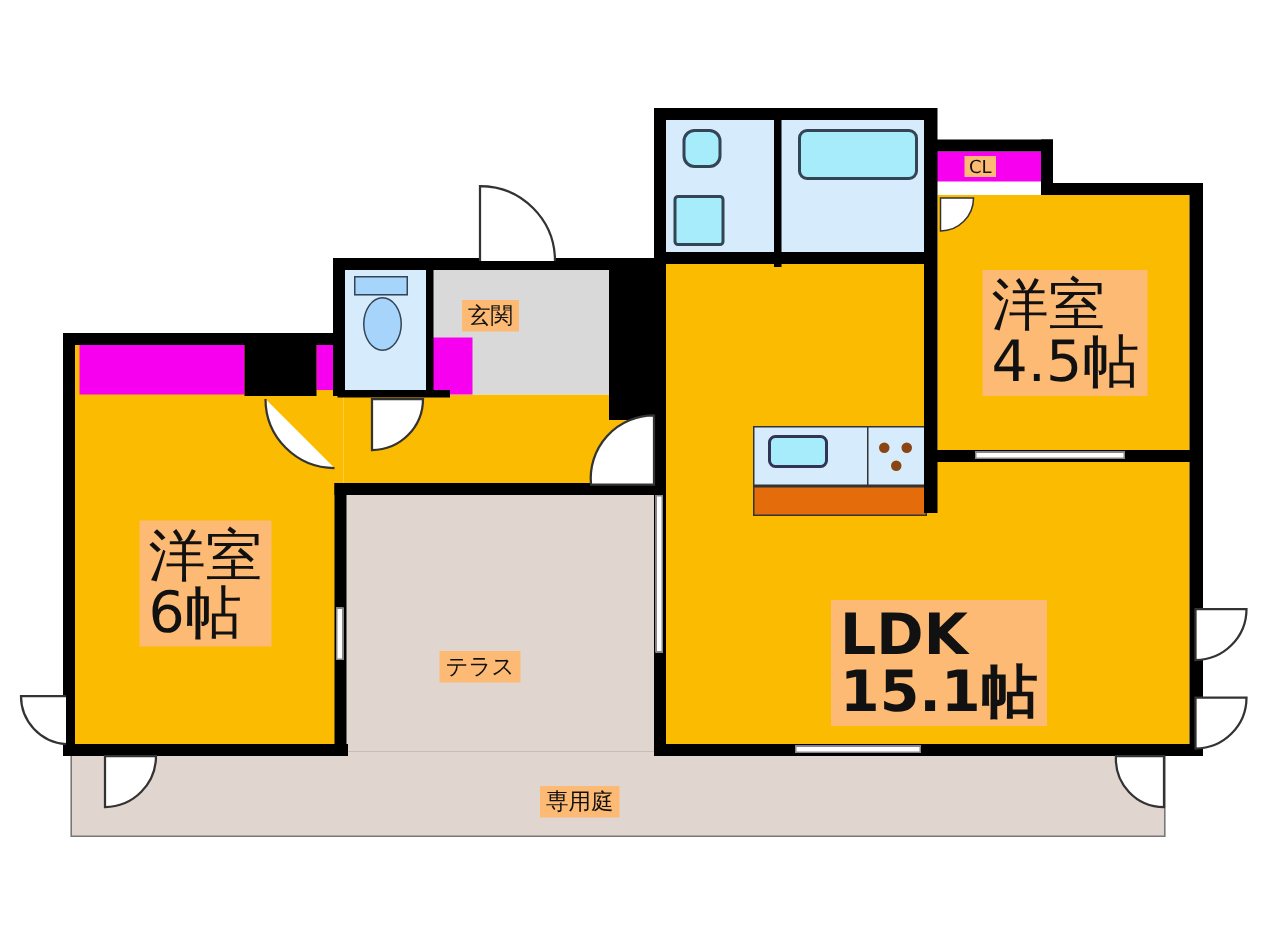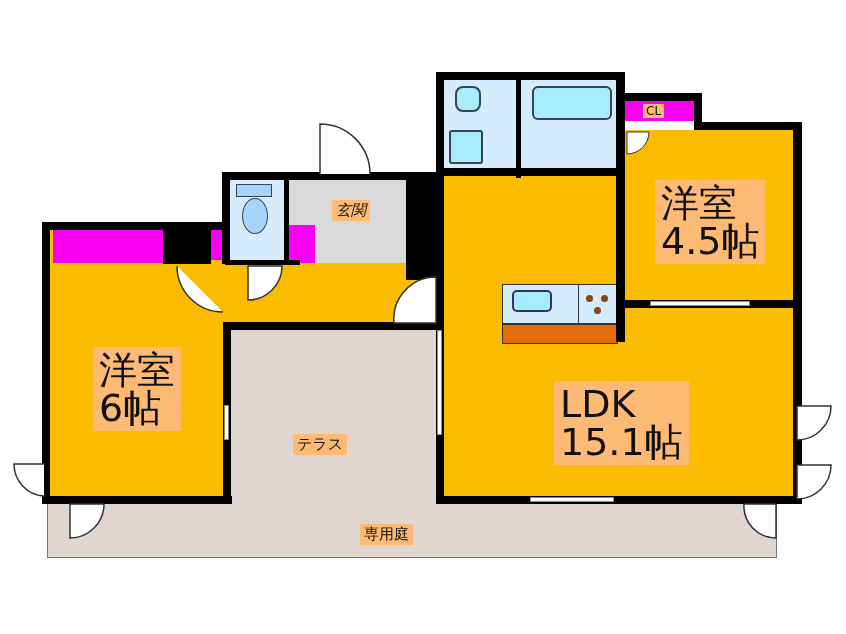--- a/index.html
+++ b/index.html
@@ -119,20 +119,20 @@
   </svg>
 
 <div class="label big" style="left:93px;top:347px;">
   <div>洋室</div>
   <div>6帖</div>
 </div>
 <div class="label big" style="left:655px;top:180px;">
   <div>洋室</div>
   <div>4.5帖</div>
 </div>
-<div class="label big" style="left:554px;top:381px;">
+<div class="label big" style="left:554px;top:400px;font-weight:bold;">
   <div>LDK</div>
   <div>15.1帖</div>
 </div>
-<div class="label small" style="left:332px;top:200px;font-style:italic;">玄関</div>
+<div class="label small" style="left:308px;top:200px;">玄関</div>
 <div class="label small" style="left:293px;top:398px;margin-top:36px;">テラス</div>
 <div class="label small" style="left:360px;top:524px;">専用庭</div>
 <div class="label" style="left:643px;top:104px;font-size:12px;padding:1px 3px;">CL</div>
 
 </body></html>

